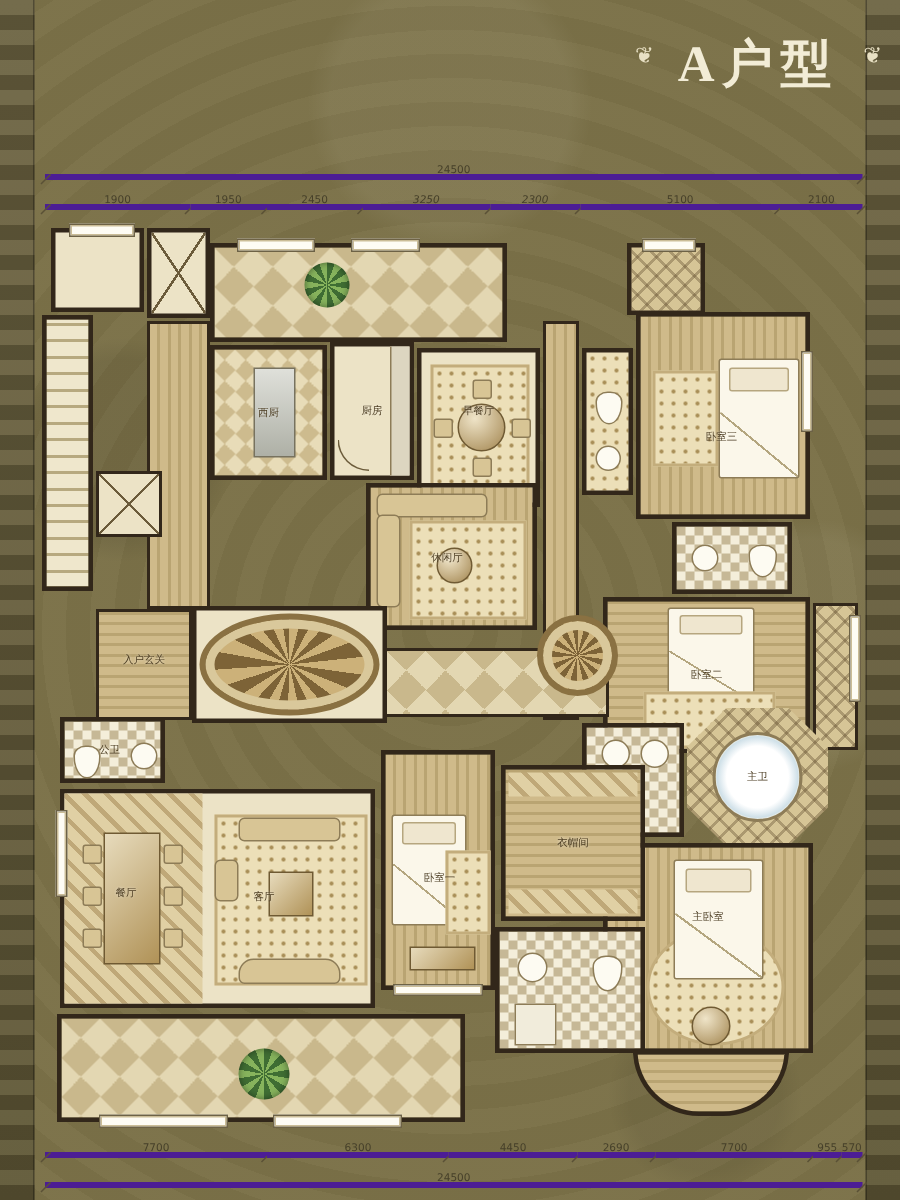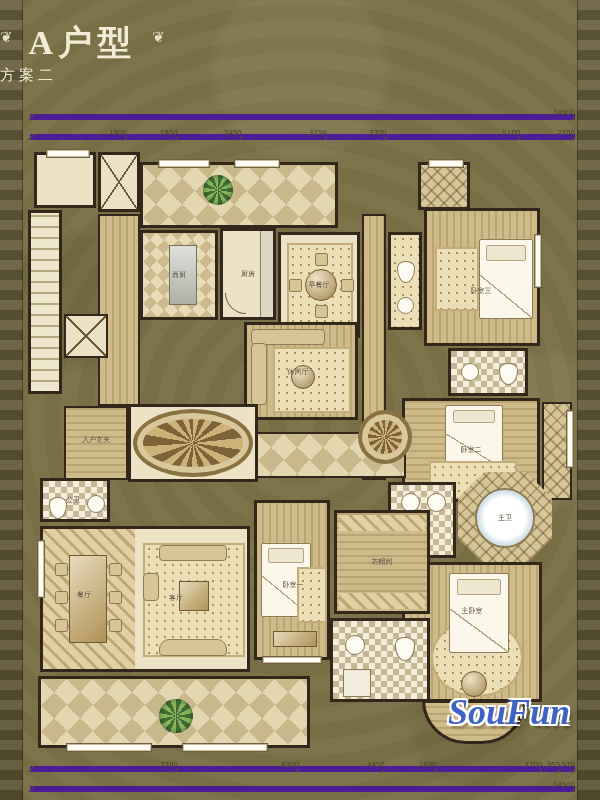--- a/index.html
+++ b/index.html
@@ -20,30 +20,30 @@
   }
   .side-band{position:absolute;top:0;bottom:0;width:22px;z-index:1;
     background:
       repeating-linear-gradient(0deg, rgba(0,0,0,.18) 0 10px, rgba(255,255,255,.05) 10px 20px),
       linear-gradient(#6d6442,#5f5736);
   }
   .side-band.left{left:0;border-right:1px solid rgba(0,0,0,.3);}
   .side-band.right{right:0;border-left:1px solid rgba(0,0,0,.3);}
 
   
-  .title-wrap{position:absolute;top:20px;left:0;right:12px;text-align:left;color:#f2ecd6;z-index:5;}
+  .title-wrap{position:absolute;top:20px;left:0;right:12px;text-align:right;color:#f2ecd6;z-index:5;}
   .title-line{white-space:nowrap;}
   .orn{font-size:15px;vertical-align:12px;color:#e8e0c4;}
   .title-main{display:inline-block;margin:0 16px;font:bold 34px "Liberation Serif",serif;letter-spacing:5px;}
   .title-sub{margin-top:0;font:15px "Liberation Sans",sans-serif;letter-spacing:4px;color:#eee7cd;}
 
   
   .dim-row{position:absolute;left:30px;width:545px;height:12px;display:flex;z-index:4;}
-  .dim-seg,.dim-total{position:relative;flex-grow:1;flex-basis:0;text-align:right;
-    font:7px/10px "DejaVu Sans",sans-serif;color:#46402a;border-bottom:6px solid #4c1d95;}
+  .dim-seg,.dim-total{position:relative;flex-grow:1;flex-basis:0;text-align:center;
+    font:7px/10px "DejaVu Sans",sans-serif;color:#46402a;border-bottom:4px solid #4c1d95;}
   .dim-seg::after,.dim-total::after{content:"";position:absolute;right:-4px;bottom:-4px;width:9px;height:1px;background:#5a5136;transform:rotate(-45deg);}
   .dim-seg:first-child::before,.dim-total::before{content:"";position:absolute;left:-4px;bottom:-4px;width:9px;height:1px;background:#5a5136;transform:rotate(-45deg);}
 
   
   #plan{position:absolute;left:26px;top:148px;width:548px;height:608px;z-index:3;}
   .room{position:absolute;border:3px solid #32271a;box-sizing:border-box;}
   .b2{border-width:2px;}
   .floor-cream{background:#ece3c6;}
   .diag{background:repeating-conic-gradient(from 45deg,#e3d7b2 0% 25%,#c9b88c 0% 50%);background-size:26px 26px;}
   .diag-sm{background:repeating-conic-gradient(from 45deg,#e8dcb8 0% 25%,#cdbb8e 0% 50%);background-size:14px 14px;}
@@ -91,21 +91,20 @@
 </head>
 <body>
 
 <div class="side-band left"></div>
 <div class="side-band right"></div>
 
 <div class="title-wrap">
   <div class="title-line">
     <span class="orn">❦</span><span class="title-main">A户型</span><span class="orn">❦</span>
   </div>
-  <div class="title-sub">方案二</div>
 </div>
 
 <div class="dim-row" style="top:108px">
   <div class="dim-total">24500</div>
 </div>
 <div class="dim-row" style="top:128px">
   <div class="dim-seg" style="flex-grow: 3700;">1900</div>
   <div class="dim-seg" style="flex-grow: 1950;">1950</div>
   <div class="dim-seg" style="flex-grow: 2450;">2450</div>
   <div class="dim-seg" style="flex-grow: 3250; font-style: italic;">3250</div>
@@ -240,21 +239,21 @@
   <div class="window" style="left:402px;top:11px;width:34px;height:7px"></div>
   <div class="window" style="left:508px;top:86px;width:6px;height:52px"></div>
   <div class="window" style="left:540px;top:262px;width:6px;height:56px"></div>
   <div class="window" style="left:11px;top:392px;width:6px;height:56px"></div>
   <div class="window" style="left:40px;top:595px;width:84px;height:7px"></div>
   <div class="window" style="left:156px;top:595px;width:84px;height:7px"></div>
   <div class="window" style="left:236px;top:508px;width:58px;height:6px"></div>
 
   <span class="label" style="left:153px;top:127px">西厨</span>
   <span class="label" style="left:222px;top:126px">厨房</span>
-  <span class="label" style="left:293px;top:137px">早餐厅</span>
+  <span class="label" style="left:293px;top:126px">早餐厅</span>
   <span class="label" style="left:272px;top:224px">休闲厅</span>
   <span class="label" style="left:70px;top:292px">入户玄关</span>
   <span class="label" style="left:47px;top:352px">公卫</span>
   <span class="label" style="left:58px;top:447px">餐厅</span>
   <span class="label" style="left:150px;top:450px">客厅</span>
   <span class="label" style="left:267px;top:437px">卧室一</span>
   <span class="label" style="left:356px;top:414px">衣帽间</span>
   <span class="label" style="left:445px;top:302px">卧室二</span>
   <span class="label" style="left:455px;top:143px">卧室三</span>
   <span class="label" style="left:446px;top:463px">主卧室</span>
@@ -268,14 +267,13 @@
   <div class="dim-seg" style="flex-grow: 2690;">2690</div>
   <div class="dim-seg" style="flex-grow: 5500;">7700</div>
   <div class="dim-seg" style="flex-grow: 955;">955</div>
   <div class="dim-seg" style="flex-grow: 745;">570</div>
 </div>
 <div class="dim-row" style="top:780px">
   <div class="dim-total">24500</div>
 </div>
 
 <div class="wm">
-  <div class="wm-en">SouFun</div>
 </div>
 
 </body></html>

